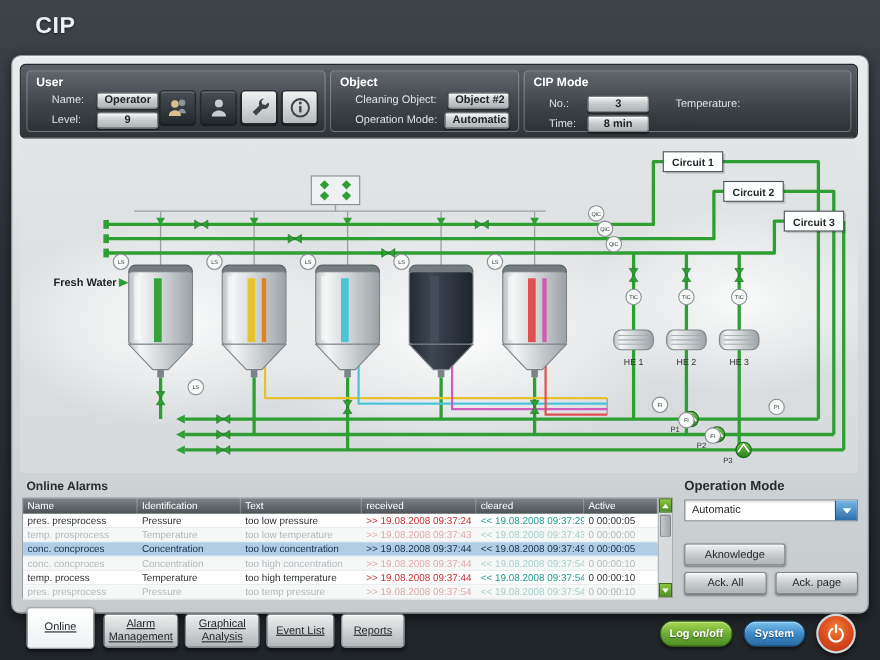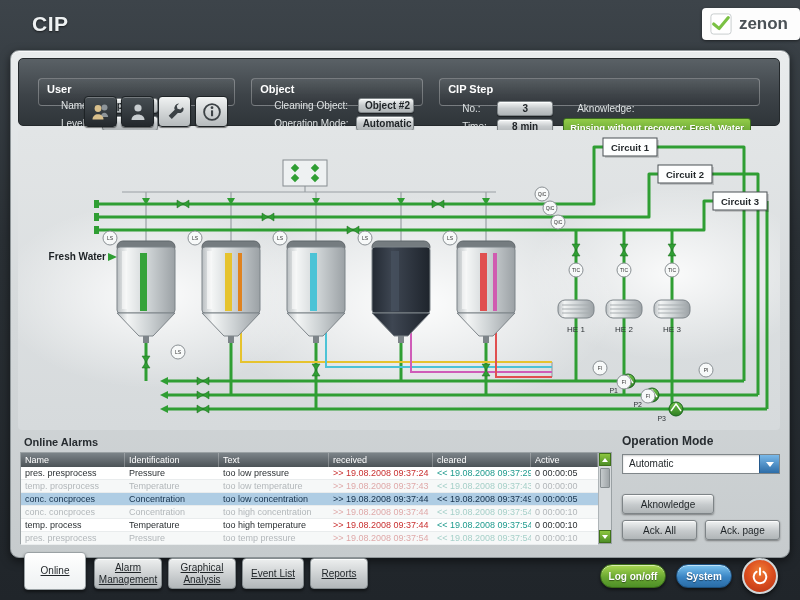--- a/index.html
+++ b/index.html
@@ -14,21 +14,21 @@
   .brand-text{font-size:17px;font-weight:bold;color:#4a5156;}
 
   
   .bezel{position:absolute;left:10px;top:50px;width:780px;height:508px;border-radius:9px;
     background:linear-gradient(180deg,#e9eced 0%,#d4d8da 55%,#c6cbcd 100%);
     border:1px solid #8f9699;box-shadow:0 3px 10px rgba(0,0,0,.55), inset 0 1px 0 rgba(255,255,255,.7);}
 
   
   .control-strip{position:absolute;left:18px;top:58px;width:762px;height:68px;border-radius:5px;
     background:linear-gradient(180deg,#5a6166 0%,#3d4348 55%,#2f3539 100%);
-    border:1px solid #24292c;display:flex;gap:16px;padding:19px;}
+    border:1px solid #24292c;display:flex;gap:4px;padding:5px;}
   .cs-section{border:1px solid rgba(255,255,255,.28);border-radius:4px;padding:4px 8px;position:relative;
     background:linear-gradient(180deg,rgba(255,255,255,.07),rgba(0,0,0,.10));}
   .cs-user{width:272px;} .cs-object{width:172px;} .cs-cip{flex:1;}
   .cs-title{color:#fff;font-size:11px;font-weight:bold;margin-bottom:3px;}
   .field-row{display:flex;align-items:center;gap:5px;margin:3px 0;}
   .field-label{color:#dfe3e4;font-size:10px;white-space:nowrap;margin-left:14px;}
   .cs-user .field-label{width:36px;} .cs-object .field-label{width:84px;} .cs-cip .field-label.small{width:30px;}
   .value-chip{display:inline-block;background:linear-gradient(180deg,#f4f6f6 0%,#c6cacc 50%,#b0b5b7 100%);
     border:1px solid #7e8487;border-radius:3px;padding:1px 6px;font-size:10px;font-weight:bold;color:#1f2427;
     min-width:56px;text-align:center;box-shadow:0 1px 1px rgba(0,0,0,.45),inset 0 1px 0 rgba(255,255,255,.8);white-space:nowrap;}
@@ -108,27 +108,20 @@
   .pill-blue{left:676px;width:56px;background:linear-gradient(180deg,#7cc4f0 0%,#3a85c4 55%,#2a6ca6 100%);border-color:#1c507e;}
   .power-btn{position:absolute;left:742px;top:558px;width:36px;height:36px;border-radius:50%;
     background:radial-gradient(circle at 50% 35%,#f08238 0%,#dd5020 45%,#b52f12 100%);
     border:2px solid #d2d7d9;box-shadow:0 2px 4px rgba(0,0,0,.6);cursor:pointer;padding:0;}
 </style>
 </head>
 <body>
 
 <div class="app-header">
   <div class="app-title">CIP</div>
-  <div class="brand">
-    <svg width="22" height="22" viewBox="0 0 24 24">
-      <rect x="1" y="1" width="22" height="22" rx="3" fill="#ffffff" stroke="#c4c9cb"></rect>
-      <path d="M4 12 L10 17 L20 5" fill="none" stroke="#7ac143" stroke-width="3.4" stroke-linecap="round" stroke-linejoin="round"></path>
-    </svg>
-    <span class="brand-text">zenon</span>
-  </div>
 </div>
 
 <div class="bezel"></div>
 
 <div class="control-strip">
 
   <div class="cs-section cs-user">
     <div class="cs-title">User</div>
     <div class="field-row">
       <span class="field-label">Name:</span>
@@ -174,35 +167,34 @@
       <span class="field-label">Cleaning Object:</span>
       <span class="value-chip">Object #2</span>
     </div>
     <div class="field-row">
       <span class="field-label">Operation Mode:</span>
       <span class="value-chip">Automatic</span>
     </div>
   </div>
 
   <div class="cs-section cs-cip">
-    <div class="cs-title">CIP Step</div>
+    <div class="cs-title">CIP Mode</div>
     <div class="cip-flex">
       <div>
         <div class="field-row">
           <span class="field-label small">No.:</span>
           <span class="value-chip">3</span>
         </div>
         <div class="field-row">
           <span class="field-label small">Time:</span>
           <span class="value-chip">8 min</span>
         </div>
       </div>
       <div>
-        <span class="field-label">Aknowledge:</span>
-        <div class="desc-box">Rinsing without recovery: Fresh Water</div>
+        <span class="field-label">Temperature:</span>
       </div>
     </div>
   </div>
 </div>
 
 <div class="diagram">
 <svg width="762" height="300" viewBox="0 0 762 300">
   <defs>
     <linearGradient id="tankBody" x1="0" y1="0" x2="1" y2="0">
       <stop offset="0" stop-color="#b9bec1"></stop>

